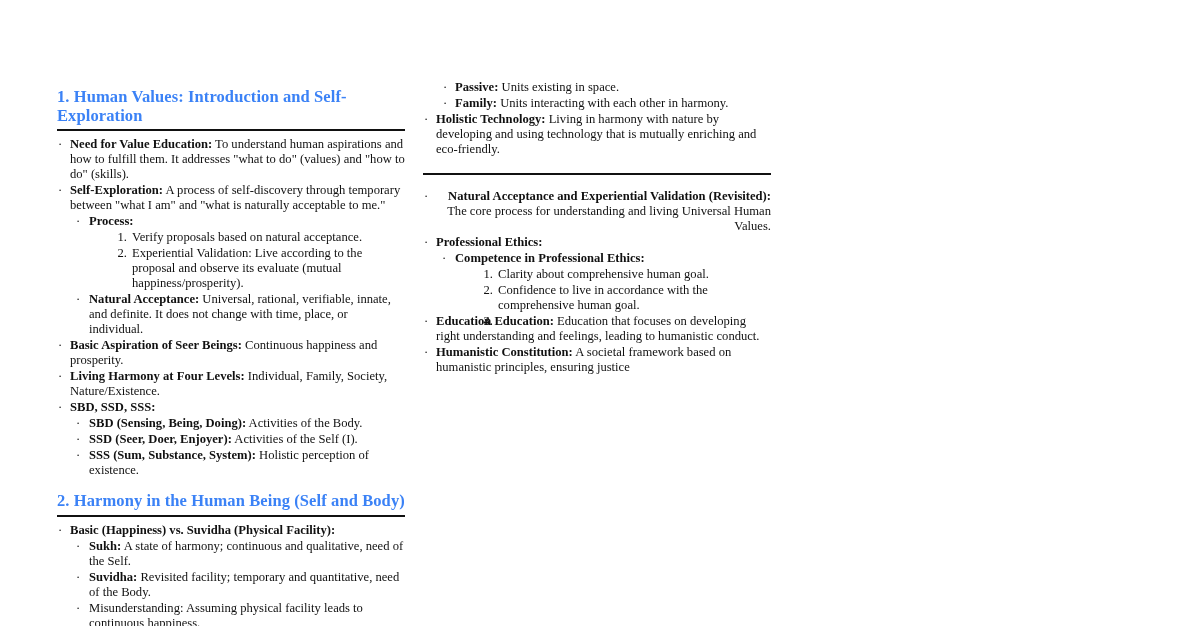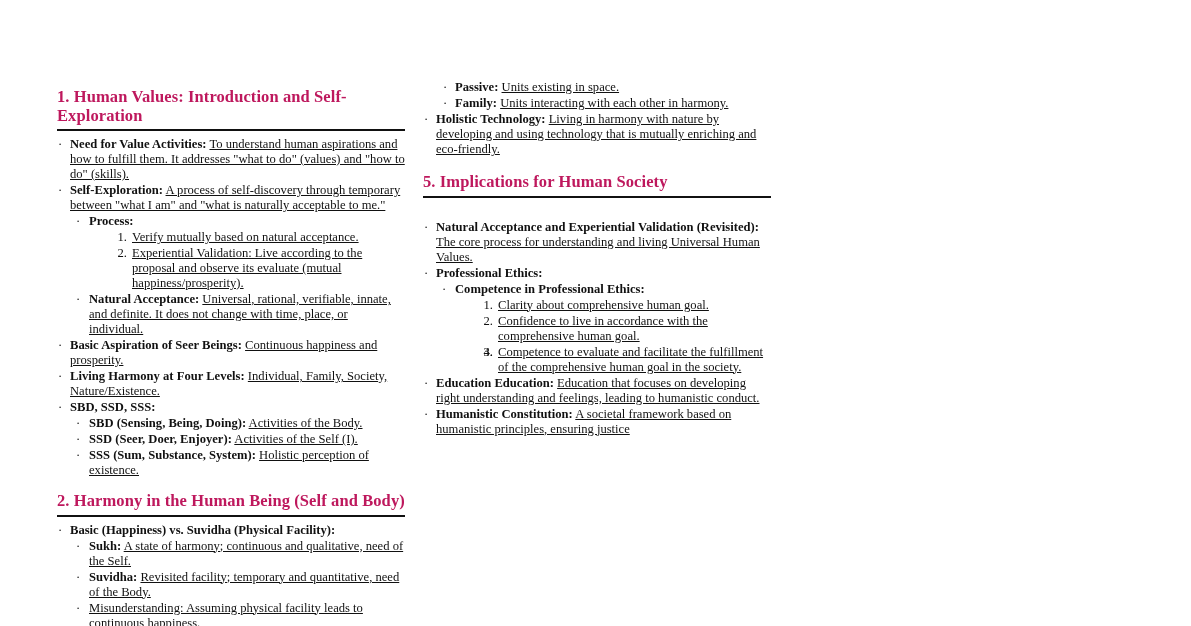--- a/index.html
+++ b/index.html
@@ -31,21 +31,21 @@
   .col-right { left: 423px; }
 
   
   .section-heading {
     font-size: 16.5px;
     font-weight: bold;
     line-height: 18.5px;
     letter-spacing: 0.1px;
     margin: 0;
     padding: 0 0 4px 0;
-    color: #be185d;
+    color: #3b82f6;
   }
   .section-rule {
     border: 0;
     border-top: 2.2px solid #111111;
     margin: 0 0 6px 0;
     padding: 0;
     width: 100%;
   }
   .section-block { margin-bottom: 2px; }
   .section-block + .section-block { margin-top: 14px; }
@@ -107,51 +107,52 @@
     top: 0;
     width: 16px;
     text-align: right;
     font-size: 12.6px;
     line-height: 15px;
   }
 
   .term {
     font-weight: bold;
   }
-  .body-text { font-weight: normal; text-decoration: underline; }
+  .body-text { font-weight: normal; }
 
   
   li.item.hanging {
     padding-left: 13px;
   }
   li.item.hanging > .bullet {
     position: absolute;
     left: 1px;
     top: 0;
   }
   li.item.hanging .wrapped-label {
     display: block;
-    margin-top: 22px;
+    margin-top: 14px;
+    text-align: right;
   }
 </style>
 </head>
 <body>
 
 <div class="page">
 
   <div class="col col-left" style="top:88px;">
     <div id="left-mount">
         <div class="section-block">
           <h2 class="section-heading">1. Human Values: Introduction and Self-Exploration</h2>
           <hr class="section-rule">
           <ul class="lvl lvl1">
-            <li class="item"><span class="bullet">·</span><span class="term">Need for Value Activities:</span> <span class="body-text">To understand human aspirations and how to fulfill them. It addresses "what to do" (values) and "how to do" (skills).</span></li>
+            <li class="item"><span class="bullet">·</span><span class="term">Need for Value Education:</span> <span class="body-text">To understand human aspirations and how to fulfill them. It addresses "what to do" (values) and "how to do" (skills).</span></li>
             <li class="item"><span class="bullet">·</span><span class="term">Self-Exploration:</span> <span class="body-text">A process of self-discovery through temporary between "what I am" and "what is naturally acceptable to me."</span><ul class="lvl lvl2">
                 <li class="item"><span class="bullet">·</span><span class="term">Process:</span><ol class="num">
-                    <li class="item"><span class="numlab">1.</span><span class="body-text">Verify mutually based on natural acceptance.</span></li>
+                    <li class="item"><span class="numlab">1.</span><span class="body-text">Verify proposals based on natural acceptance.</span></li>
                     <li class="item"><span class="numlab">2.</span><span class="body-text">Experiential Validation: Live according to the proposal and observe its evaluate (mutual happiness/prosperity).</span></li>
                   </ol></li>
                 <li class="item"><span class="bullet">·</span><span class="term">Natural Acceptance:</span> <span class="body-text">Universal, rational, verifiable, innate, and definite. It does not change with time, place, or individual.</span></li>
               </ul></li>
             <li class="item"><span class="bullet">·</span><span class="term">Basic Aspiration of Seer Beings:</span> <span class="body-text">Continuous happiness and prosperity.</span></li>
             <li class="item"><span class="bullet">·</span><span class="term">Living Harmony at Four Levels:</span> <span class="body-text">Individual, Family, Society, Nature/Existence.</span></li>
             <li class="item"><span class="bullet">·</span><span class="term">SBD, SSD, SSS:</span><ul class="lvl lvl2">
                 <li class="item"><span class="bullet">·</span><span class="term">SBD (Sensing, Being, Doing):</span> <span class="body-text">Activities of the Body.</span></li>
                 <li class="item"><span class="bullet">·</span><span class="term">SSD (Seer, Doer, Enjoyer):</span> <span class="body-text">Activities of the Self (I).</span></li>
                 <li class="item"><span class="bullet">·</span><span class="term">SSS (Sum, Substance, System):</span> <span class="body-text">Holistic perception of existence.</span></li>
@@ -174,33 +175,32 @@
 
   <div class="col col-right" style="top:80px;">
     <div id="right-mount">
         <ul class="lvl lvl1">
           <li class="item" style="margin-left:19px;"><span class="bullet">·</span><span class="term">Passive:</span> <span class="body-text">Units existing in space.</span></li>
           <li class="item" style="margin-left:19px;"><span class="bullet">·</span><span class="term">Family:</span> <span class="body-text">Units interacting with each other in harmony.</span></li>
           <li class="item"><span class="bullet">·</span><span class="term">Holistic Technology:</span> <span class="body-text">Living in harmony with nature by developing and using technology that is mutually enriching and eco-friendly.</span></li>
         </ul>
         <div style="height:15px"></div>
         <div class="section-block">
-          <h2 class="section-heading">5. Implications for Human Society</h2>
           <hr class="section-rule">
           <ul class="lvl lvl1">
             <li class="item hanging">
               <span class="bullet">·</span>
               <span class="wrapped-label"><span class="term">Natural Acceptance and Experiential Validation (Revisited):</span> <span class="body-text">The core process for understanding and living Universal Human Values.</span></span>
             </li>
             <li class="item"><span class="bullet">·</span><span class="term">Professional Ethics:</span><ul class="lvl lvl2">
                 <li class="item"><span class="bullet">·</span><span class="term">Competence in Professional Ethics:</span><ol class="num">
                     <li class="item"><span class="numlab">1.</span><span class="body-text">Clarity about comprehensive human goal.</span></li>
                     <li class="item"><span class="numlab">2.</span><span class="body-text">Confidence to live in accordance with the comprehensive human goal.</span></li>
                     <li class="item"><span class="numlab">3.</span></li>
-                    <li class="item"><span class="numlab">4.</span><span class="body-text">Competence to evaluate and facilitate the fulfillment of the comprehensive human goal in the society.</span></li>
+                    <li class="item"><span class="numlab">4.</span></li>
                   </ol></li>
               </ul></li>
             <li class="item"><span class="bullet">·</span><span class="term">Education Education:</span> <span class="body-text">Education that focuses on developing right understanding and feelings, leading to humanistic conduct.</span></li>
             <li class="item"><span class="bullet">·</span><span class="term">Humanistic Constitution:</span> <span class="body-text">A societal framework based on humanistic principles, ensuring justice</span></li>
           </ul>
         </div>
       </div>
   </div>
 
 </div>

